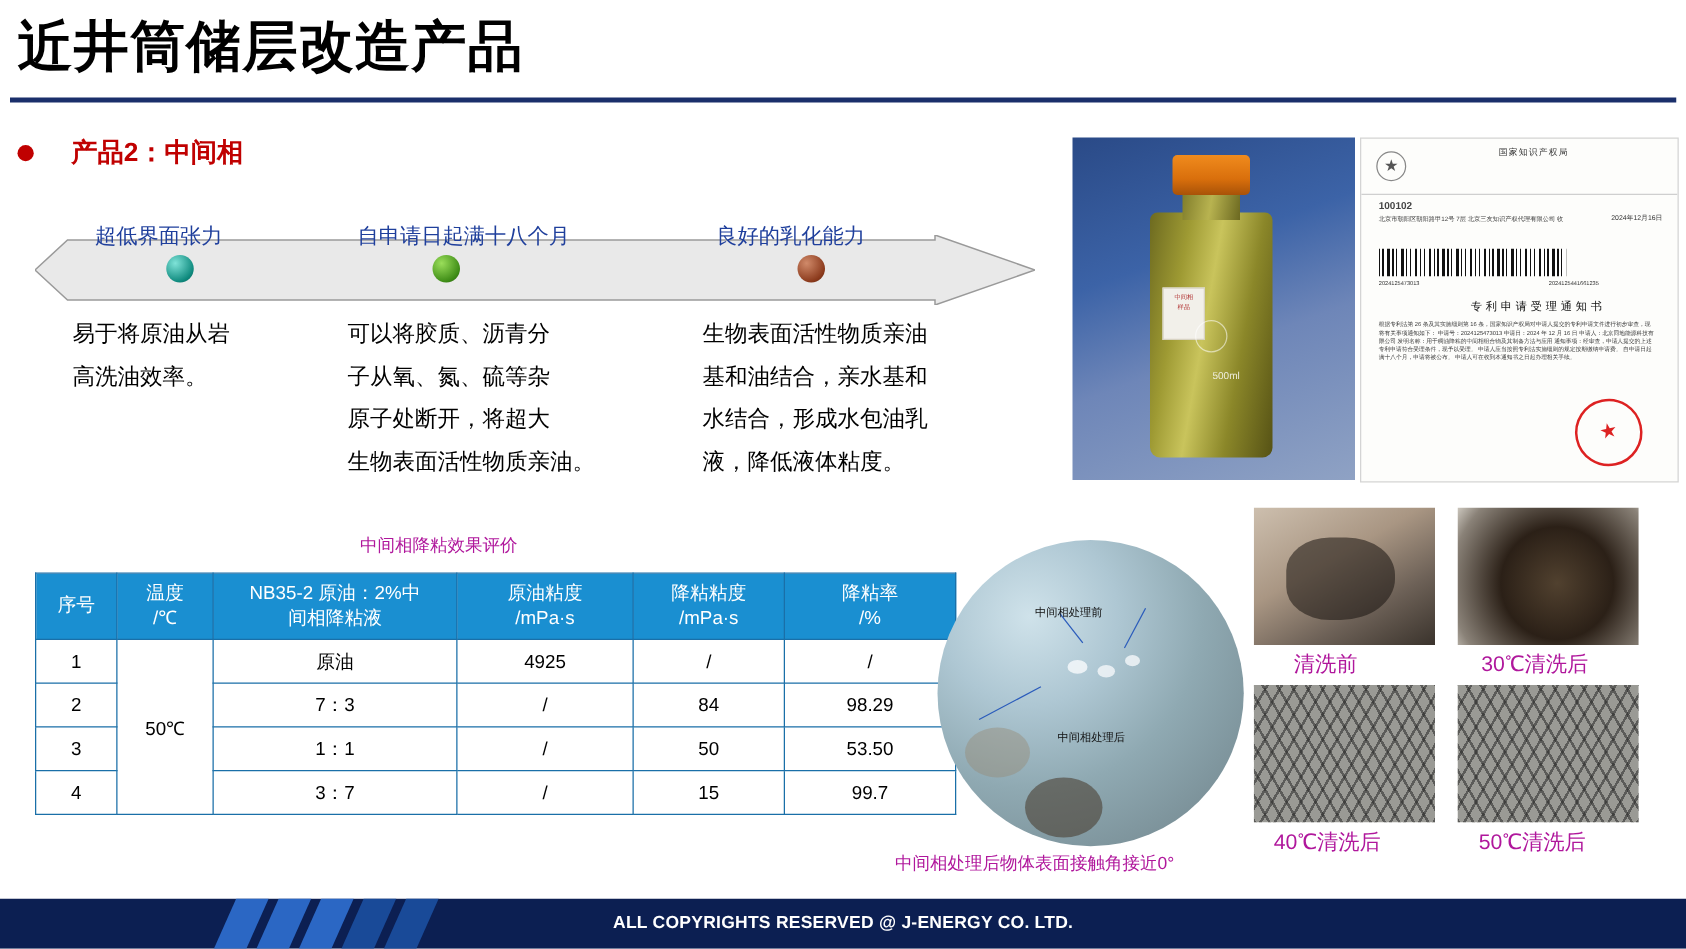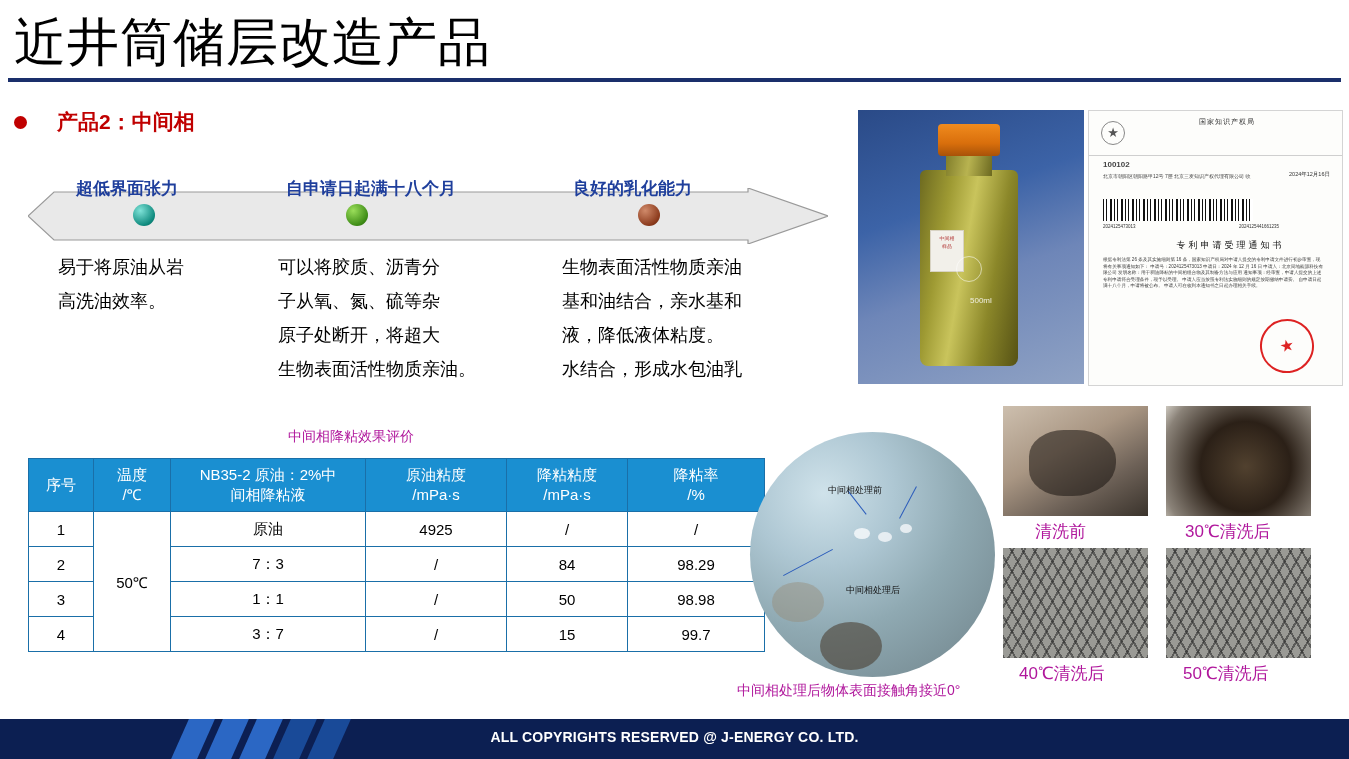--- a/index.html
+++ b/index.html
@@ -13,22 +13,22 @@
     font-family: "Liberation Sans", sans-serif;
     overflow: hidden;
     position: relative;
   }
 
   
   .slide-title {
     position: absolute;
     left: 14px;
     top: 8px;
-    font-size: 52px;
-    font-weight: normal;
+    font-size: 44px;
+    font-weight: bold;
     color: #000000;
     letter-spacing: 1px;
     font-family: "Liberation Sans", sans-serif;
   }
   .title-rule {
     position: absolute;
     left: 8px;
     top: 78px;
     width: 1333px;
     height: 4px;
@@ -70,21 +70,21 @@
   .arrow-labels {
     position: absolute;
     left: 28px;
     top: 177px;
     width: 800px;
     height: 26px;
   }
   .arrow-label {
     position: absolute;
     font-size: 17px;
-    font-weight: bold;
+    font-weight: normal;
     color: #1f3f9c;
     white-space: nowrap;
   }
   .al1 { left: 48px; }
   .al2 { left: 258px; }
   .al3 { left: 545px; }
 
   .ball {
     position: absolute;
     width: 22px;
@@ -293,21 +293,21 @@
   }
   .cp-l1 { left: 78px; top: 52px; }
   .cp-l2 { left: 96px; top: 152px; }
   .cp-line {
     position: absolute;
     height: 1px;
     background: #2a5bbb;
   }
   .contact-caption {
     position: absolute;
-    left: 737px;
+    left: 716px;
     top: 682px;
     font-size: 14px;
     color: #b0179c;
   }
 
   
   .clean-grid {
     position: absolute;
     left: 1003px;
     top: 406px;
@@ -418,22 +418,22 @@
 </div>
 <div class="desc d2">
   <div>可以将胶质、沥青分</div>
   <div>子从氧、氮、硫等杂</div>
   <div>原子处断开，将超大</div>
   <div>生物表面活性物质亲油。</div>
 </div>
 <div class="desc d3">
   <div>生物表面活性物质亲油</div>
   <div>基和油结合，亲水基和</div>
+  <div>水结合，形成水包油乳</div>
   <div>液，降低液体粘度。</div>
-  <div>水结合，形成水包油乳</div>
 </div>
 
 <div class="bottle-photo">
   <div class="bottle-body"></div>
   <div class="bottle-neck"></div>
   <div class="bottle-cap"></div>
   <div class="bottle-label">
     <div>中间相</div>
     <div>样品</div>
   </div>
@@ -511,21 +511,21 @@
       <td>7：3</td>
       <td>/</td>
       <td>84</td>
       <td>98.29</td>
     </tr>
     <tr>
       <td>3</td>
       <td>1：1</td>
       <td>/</td>
       <td>50</td>
-      <td>98.98</td>
+      <td>53.50</td>
     </tr>
     <tr>
       <td>4</td>
       <td>3：7</td>
       <td>/</td>
       <td>15</td>
       <td>99.7</td>
     </tr>
   </tbody>
 </table>

